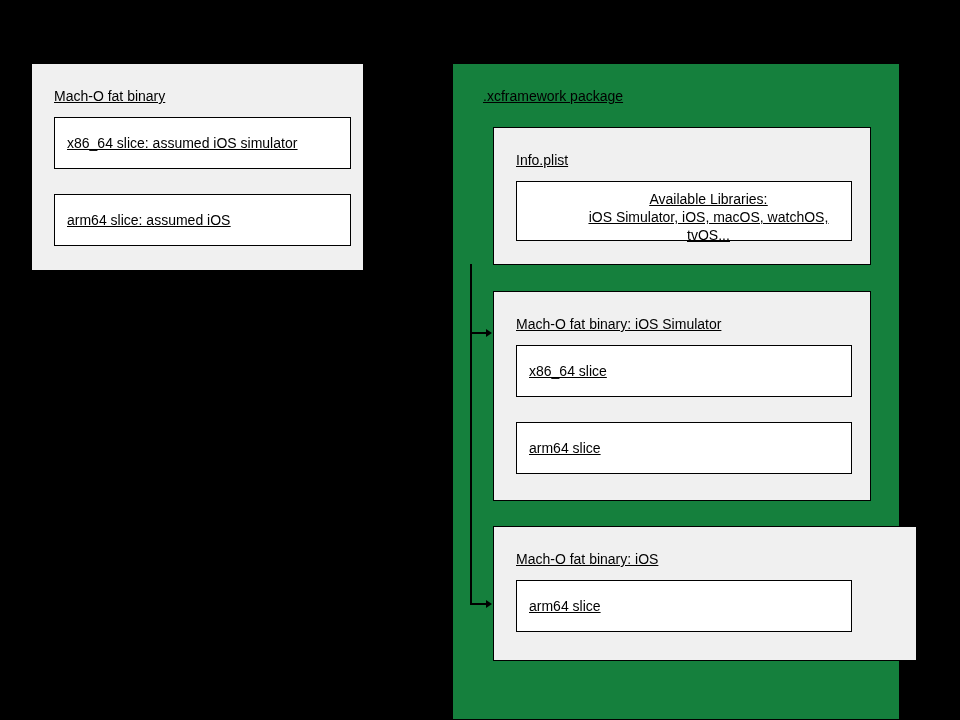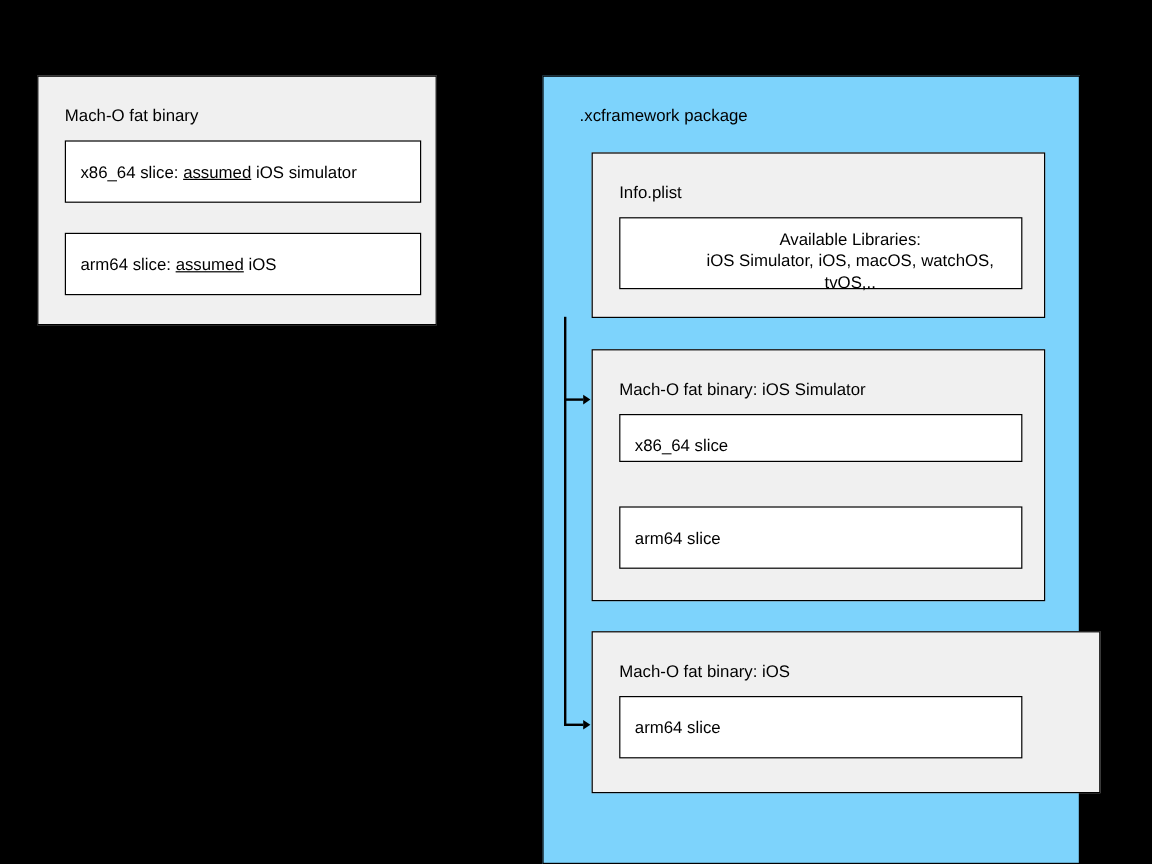--- a/index.html
+++ b/index.html
@@ -1,15 +1,15 @@
 <!DOCTYPE html>
 <html><head>
 <meta charset="utf-8">
 <style>
-  * { box-sizing: border-box; margin: 0; padding: 0; }
+  * { box-sizing: border-box; margin: 0; padding: 0; text-decoration: underline; }
   html, body { width: 960px; height: 720px; }
   body {
     background: #000;
     font-family: Arial, Helvetica, sans-serif;
     font-size: 14px;
     color: #000;
     position: relative;
   }
   .panel {
     position: absolute;
@@ -53,36 +53,36 @@
     </div>
   </div>
 
   <div class="box" style="left:22px; top:130px; width:297px; height:52px;">
     <div class="box-inner-label" style="left:12px; top:17px;">
       <span>arm64 slice: </span><span class="u">assumed</span><span> iOS</span>
     </div>
   </div>
 </div>
 
-<div class="panel" style="left:452px; top:63px; width:448px; height:657px; background:#7dd3fc;">
+<div class="panel" style="left:452px; top:63px; width:448px; height:657px; background:#15803d;">
   <div class="panel-title" style="left:30px; top:24px;">.xcframework package</div>
 
   <div class="panel" style="left:40px; top:63px; width:378px; height:138px;text-align:center;">
     <div class="panel-title" style="left:22px; top:24px;">Info.plist</div>
     <div class="box" style="left:22px; top:53px; width:336px; height:60px;">
       <div class="box-inner-label" style="left:10px; top:8px; line-height:1.3;margin-left:39px;">
         <div>Available Libraries:</div>
         <div>iOS Simulator, iOS, macOS, watchOS, tvOS,..</div>
       </div>
     </div>
   </div>
 
   <div class="panel" style="left:40px; top:227px; width:378px; height:210px;">
     <div class="panel-title" style="left:22px; top:24px;">Mach-O fat binary: iOS Simulator</div>
-    <div class="box" style="left:22px; top:53px; width:336px; height:40px;">
+    <div class="box" style="left:22px; top:53px; width:336px; height:52px;">
       <div class="box-inner-label" style="left:12px; top:17px;">x86_64 slice</div>
     </div>
     <div class="box" style="left:22px; top:130px; width:336px; height:52px;">
       <div class="box-inner-label" style="left:12px; top:17px;">arm64 slice</div>
     </div>
   </div>
 
   <div class="panel" style="left:40px; top:462px; width:424px; height:135px;">
     <div class="panel-title" style="left:22px; top:24px;">Mach-O fat binary: iOS</div>
     <div class="box" style="left:22px; top:53px; width:336px; height:52px;">

